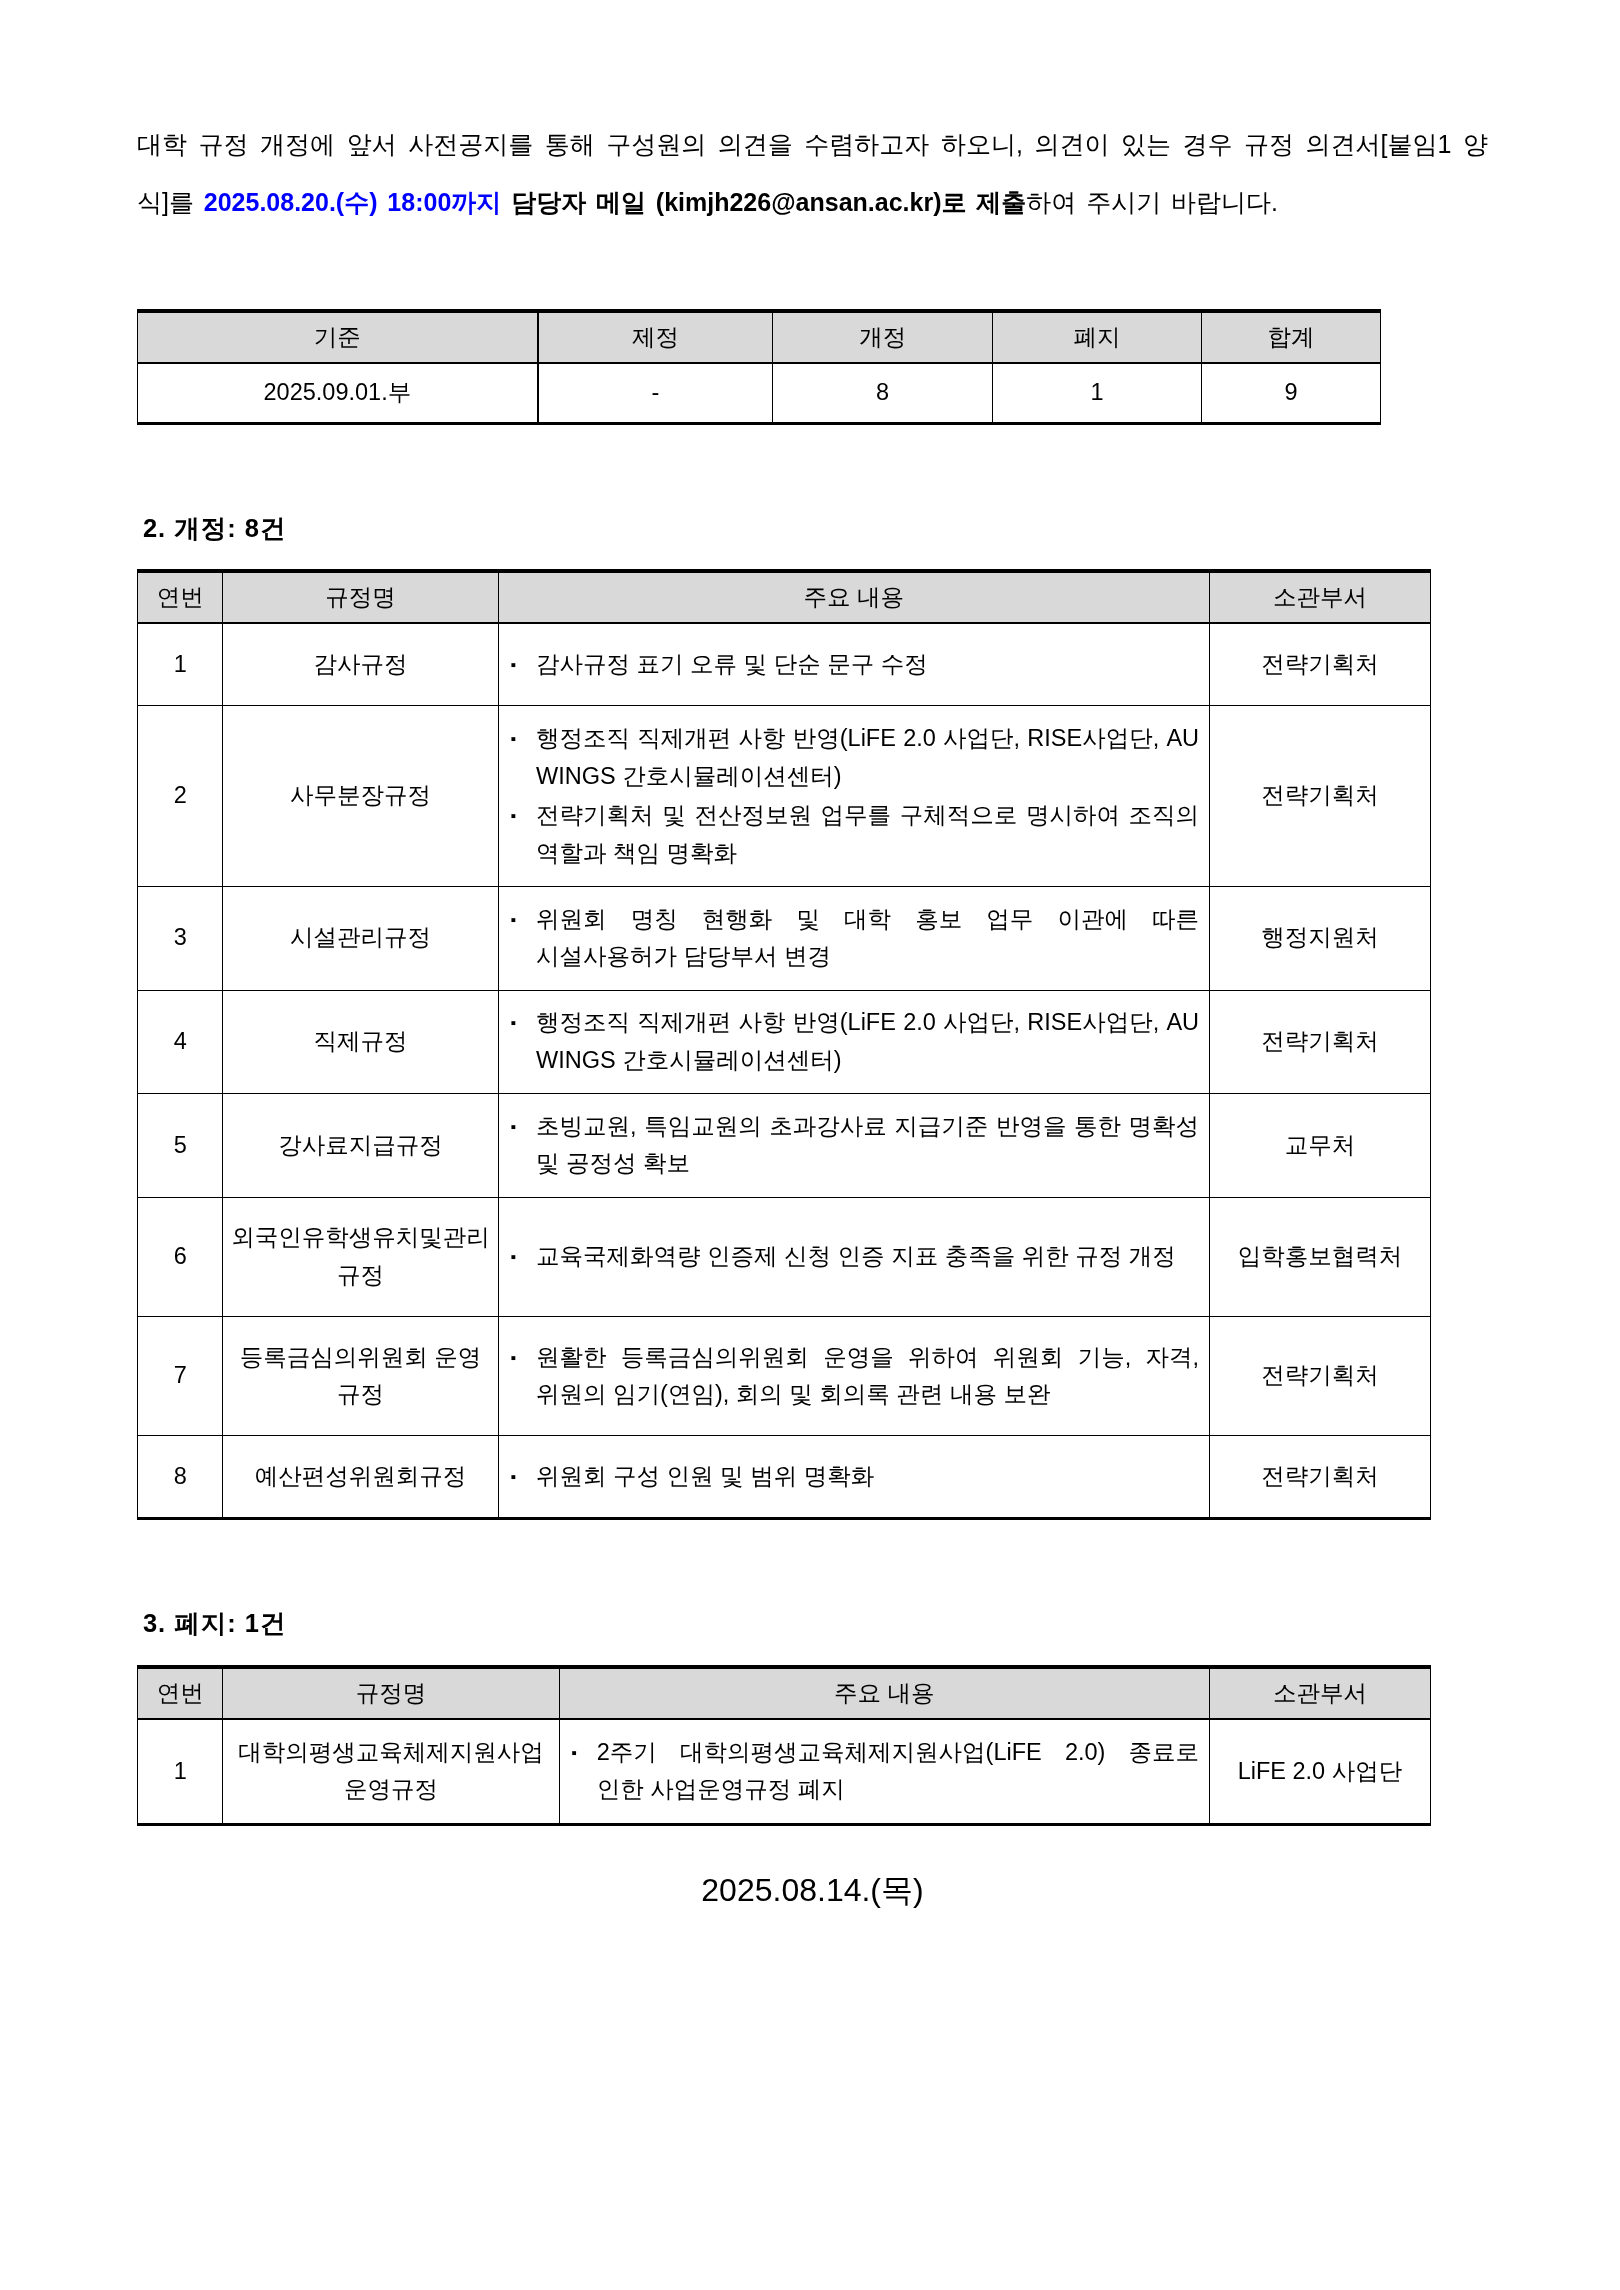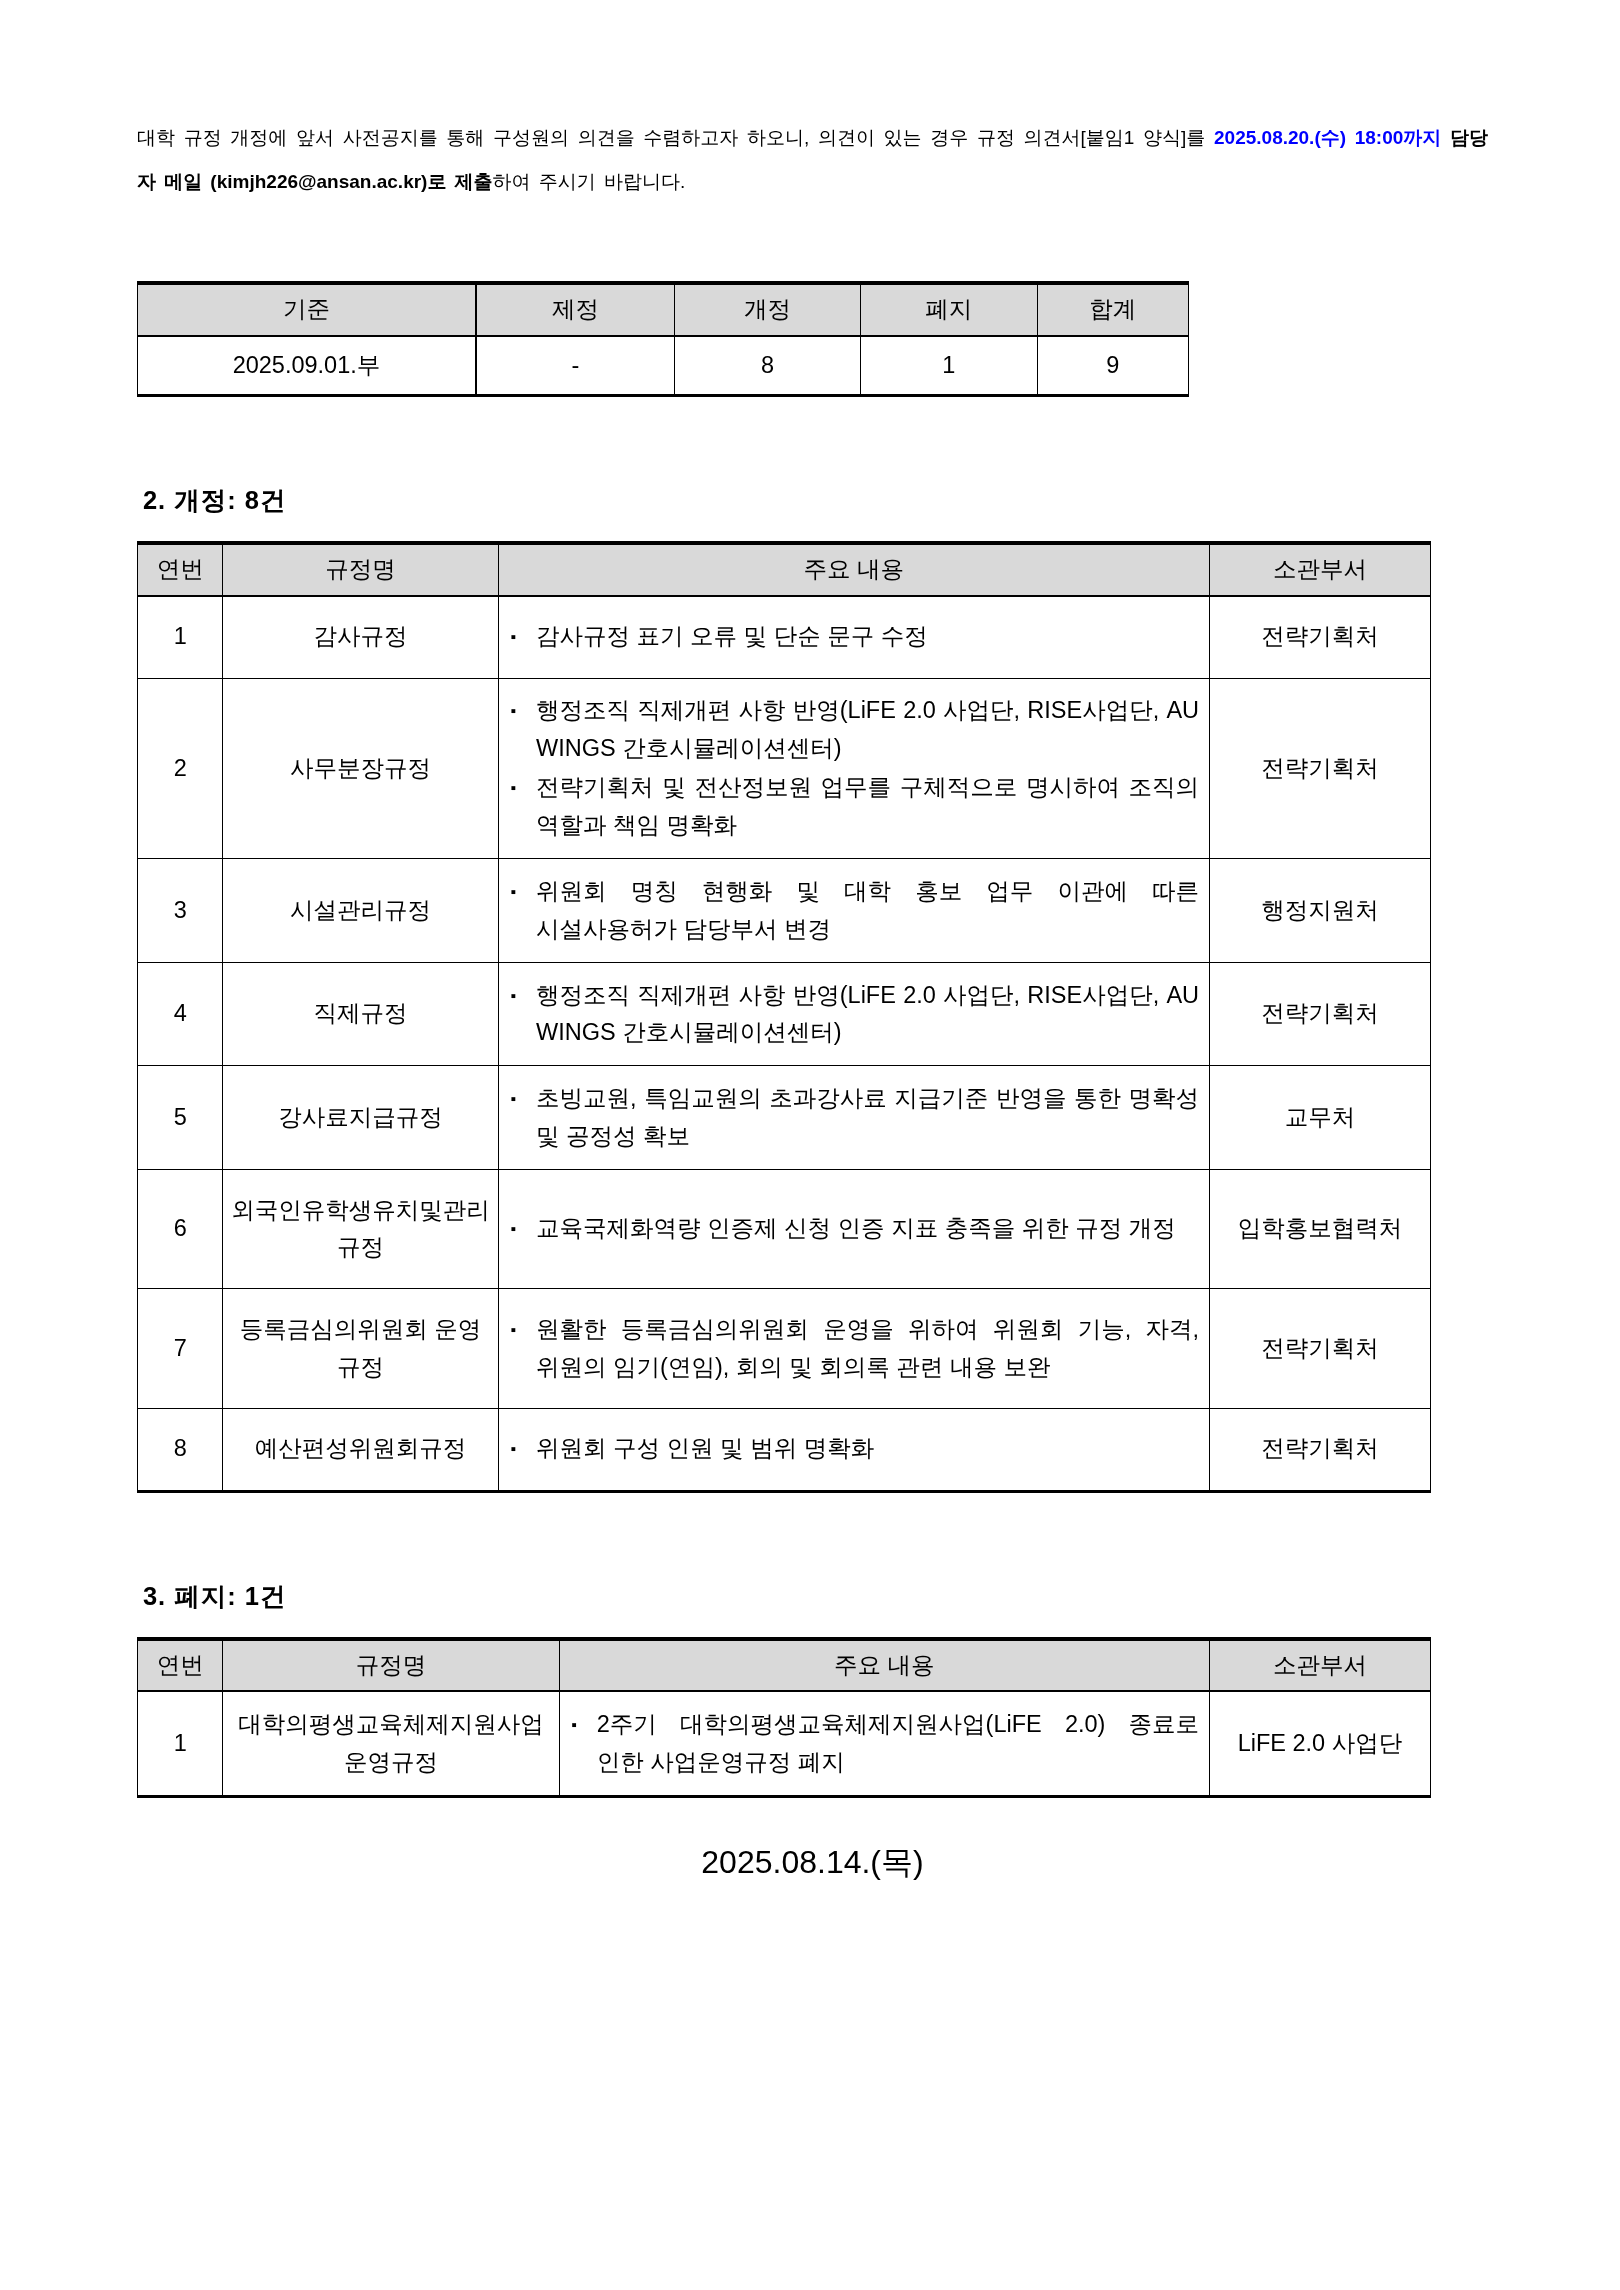--- a/index.html
+++ b/index.html
@@ -15,42 +15,42 @@
     overflow: hidden;
   }
   .title {
     font-size: 36px;
     font-weight: bold;
     text-align: center;
     letter-spacing: 2px;
     margin: 0 0 55px 0;
   }
   .intro {
-    font-size: 19px;
+    font-size: 25px;
     line-height: 2.3;
     text-align: justify;
     word-spacing: 2.9px;
     margin: 0 0 78px 0;
   }
   .intro .deadline { color: #0000ff; font-weight: bold; }
   .intro .bold { font-weight: bold; }
 
   .sec-heading {
     font-size: 25.5px;
     font-weight: bold;
     margin: 0 0 23.5px 5.9px;
     letter-spacing: 1px;
   }
   .section { margin-bottom: 86px; }
 
   table {
     border-collapse: collapse;
     table-layout: fixed;
   }
-  table.t1 { width: 1052px; border-top: 4.9px solid #000; border-bottom: 3.9px solid #000; }
+  table.t1 { width: 1244px; border-top: 4.9px solid #000; border-bottom: 3.9px solid #000; }
   table.t2 { width: 1294px; border-top: 4.9px solid #000; border-bottom: 3.9px solid #000; }
   th, td {
     border: 1px solid #000;
     font-size: 23.5px;
     text-align: center;
     vertical-align: middle;
     padding: 9.8px 9.8px;
     line-height: 1.6;
   }
   thead th {

